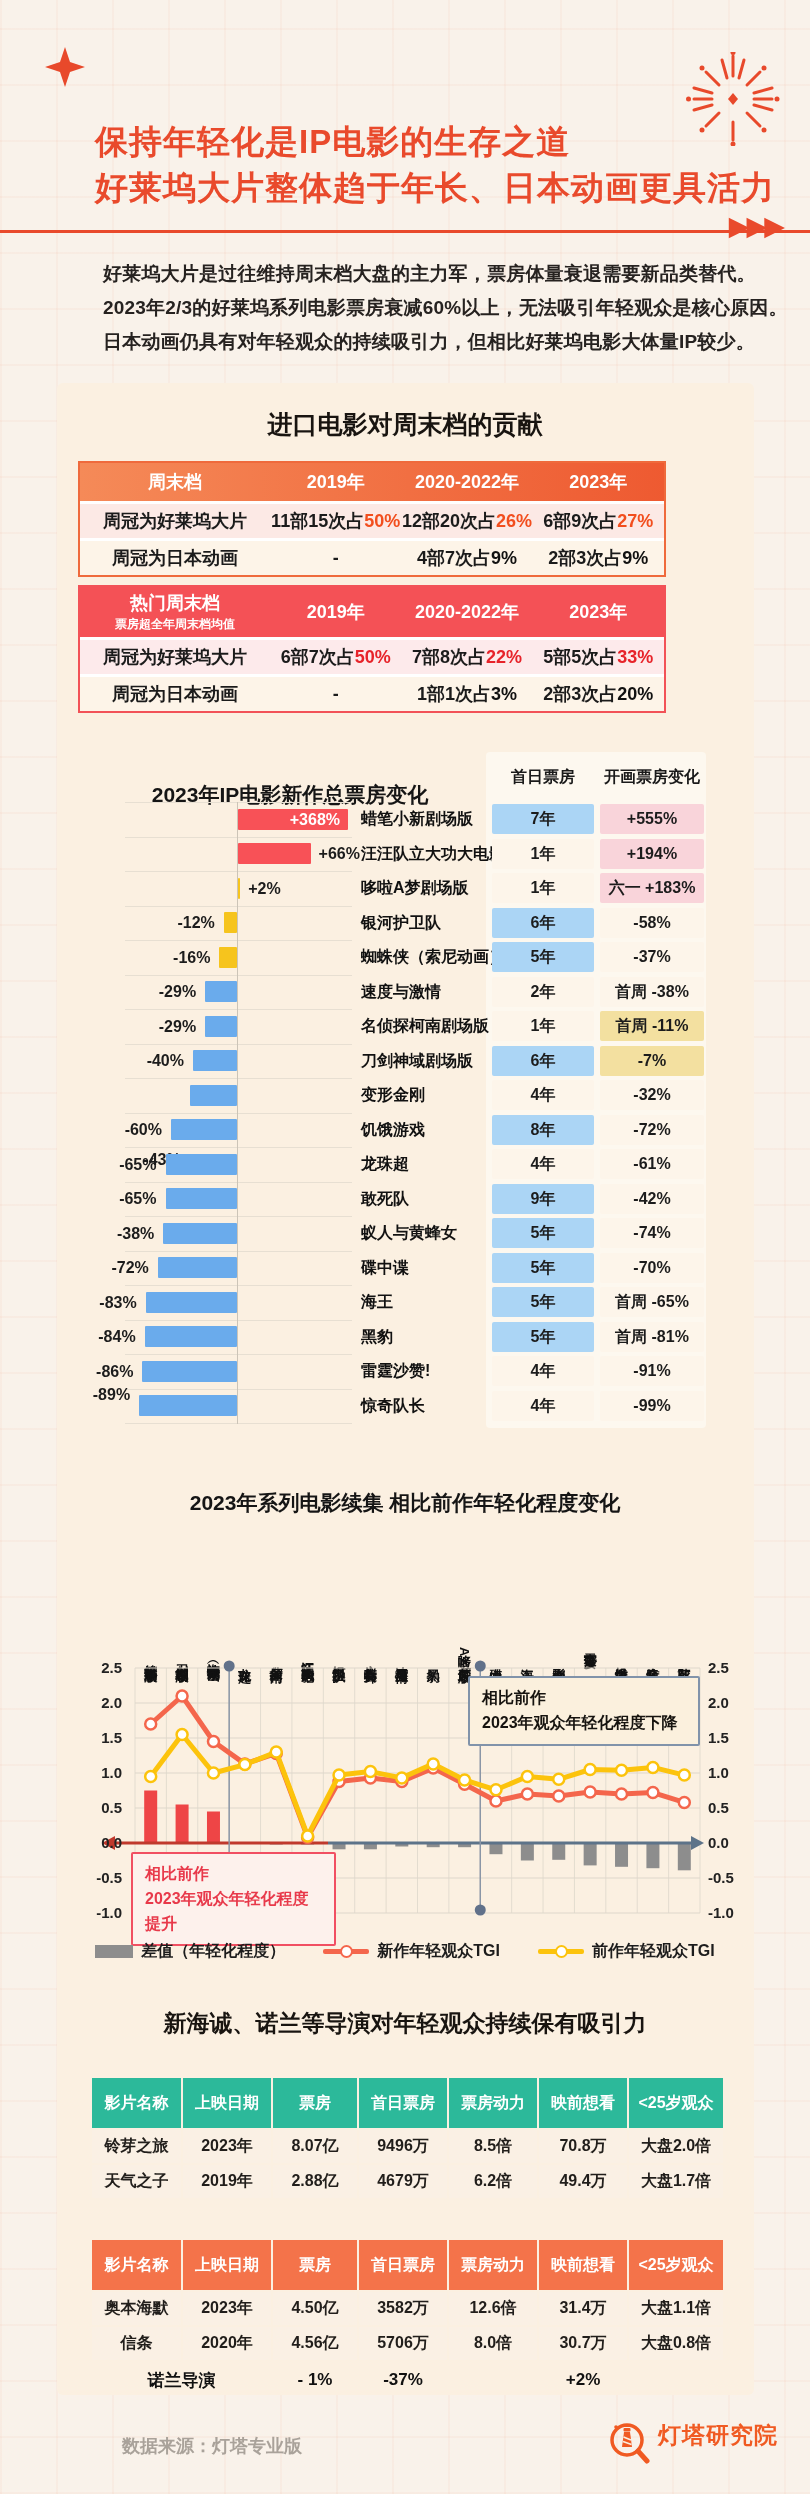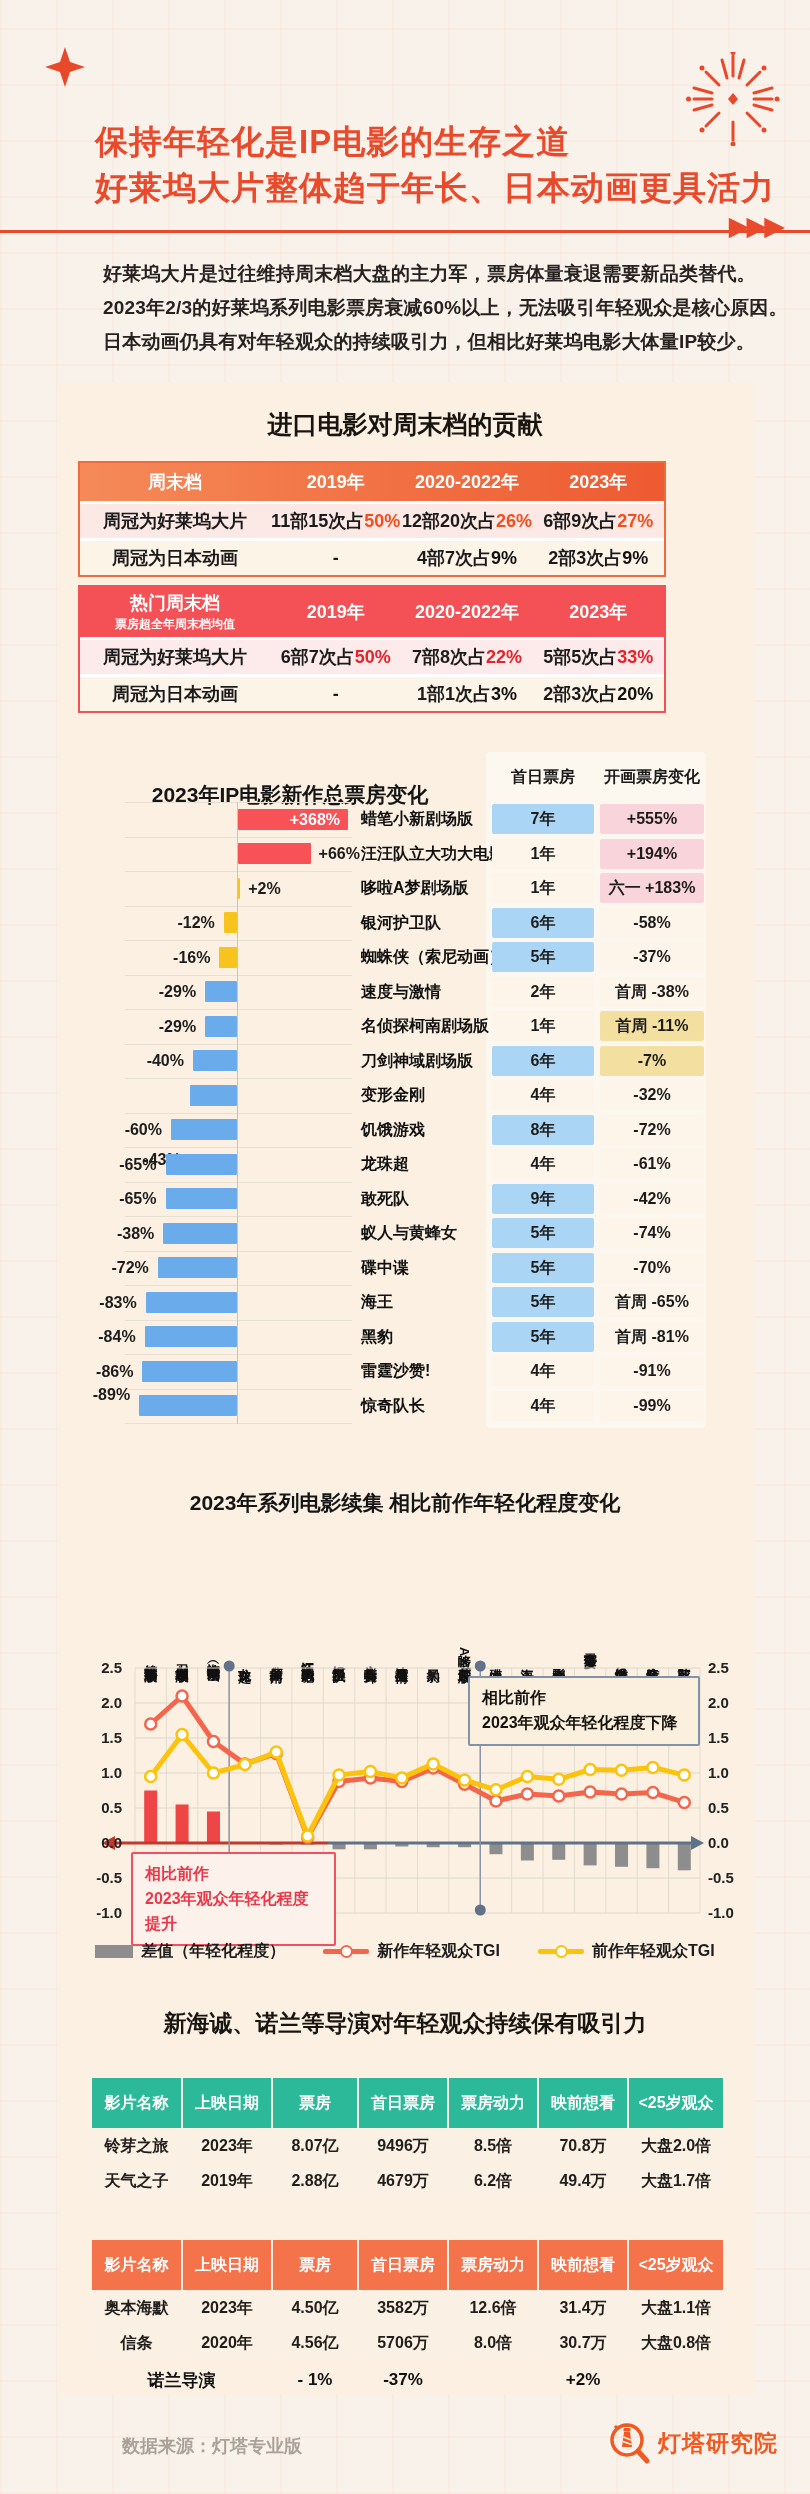--- a/index.html
+++ b/index.html
@@ -71,21 +71,21 @@
   .dir-hd .c{height:50px;display:flex;align-items:center;justify-content:center;color:#fff;font-size:16px;font-weight:800;}
   .dir-row{display:flex;gap:2px;margin-top:2px;}
   .dir-row .c{height:33px;display:flex;align-items:center;justify-content:center;background:#faf0e4;font-size:16px;font-weight:700;color:#211e1b;}
   .dir-sum{display:flex;gap:2px;margin-top:4px;}
   .dir-sum .c{height:32px;display:flex;align-items:center;justify-content:center;font-size:17px;font-weight:800;color:#111;}
   .theme-green .dir-hd .c{background:#2cb99a;}
   .theme-orange .dir-hd .c{background:#f4734a;}
   .theme-green .dir-sum .v{color:#12b68c;}
   
   .source{position:absolute;left:122px;top:2434px;font-size:18px;font-weight:600;color:#a9a29a;}
-  .logo{position:absolute;left:608px;top:2420px;display:flex;align-items:center;gap:8px;}
+  .logo{position:absolute;left:608px;top:2420px;display:flex;align-items:flex-start;gap:8px;}
   .logo-text{color:#f05a22;font-size:23px;font-weight:800;letter-spacing:1px;}
 </style>
 </head>
 <body>
 
 <div class="page">
 
   <svg class="abs" style="left:44px;top:46px;" width="42" height="42" viewBox="0 0 42 42">
     <path d="M21 1 L26 16 L41 21 L26 26 L21 41 L16 26 L1 21 L16 16 Z" fill="#e8492b"></path>
   </svg>

